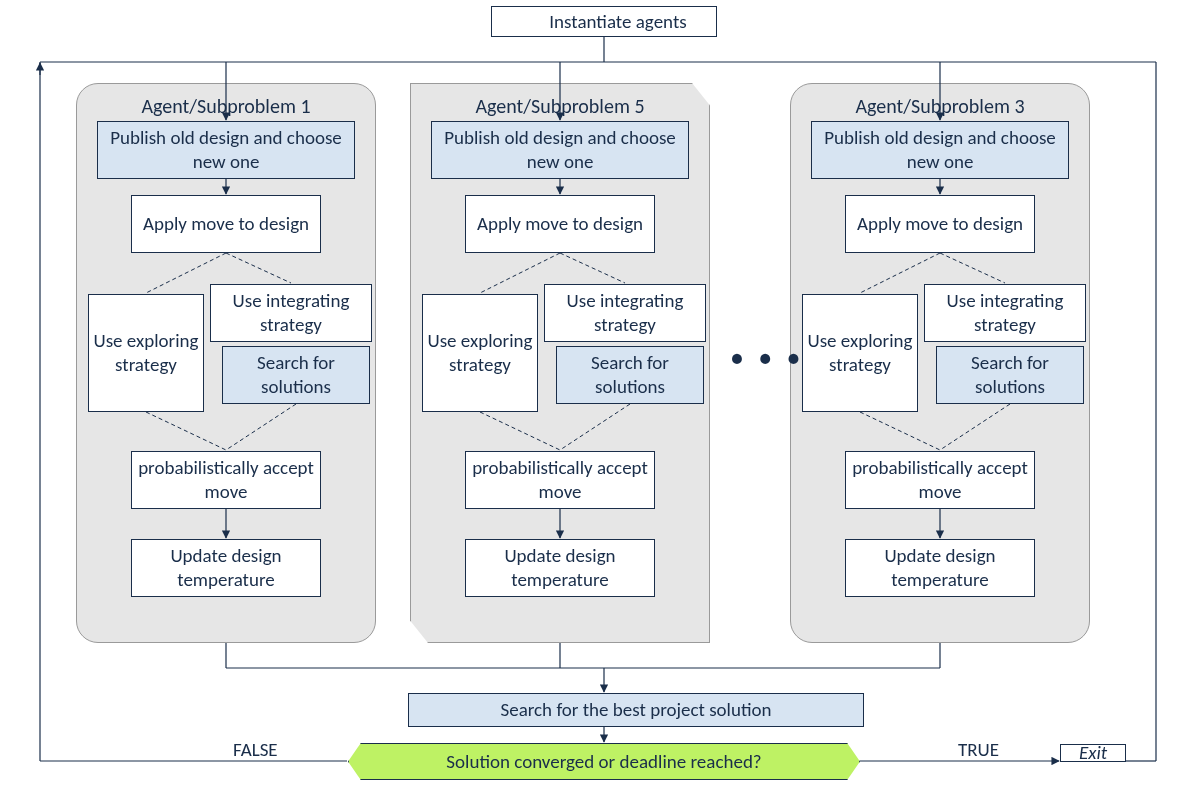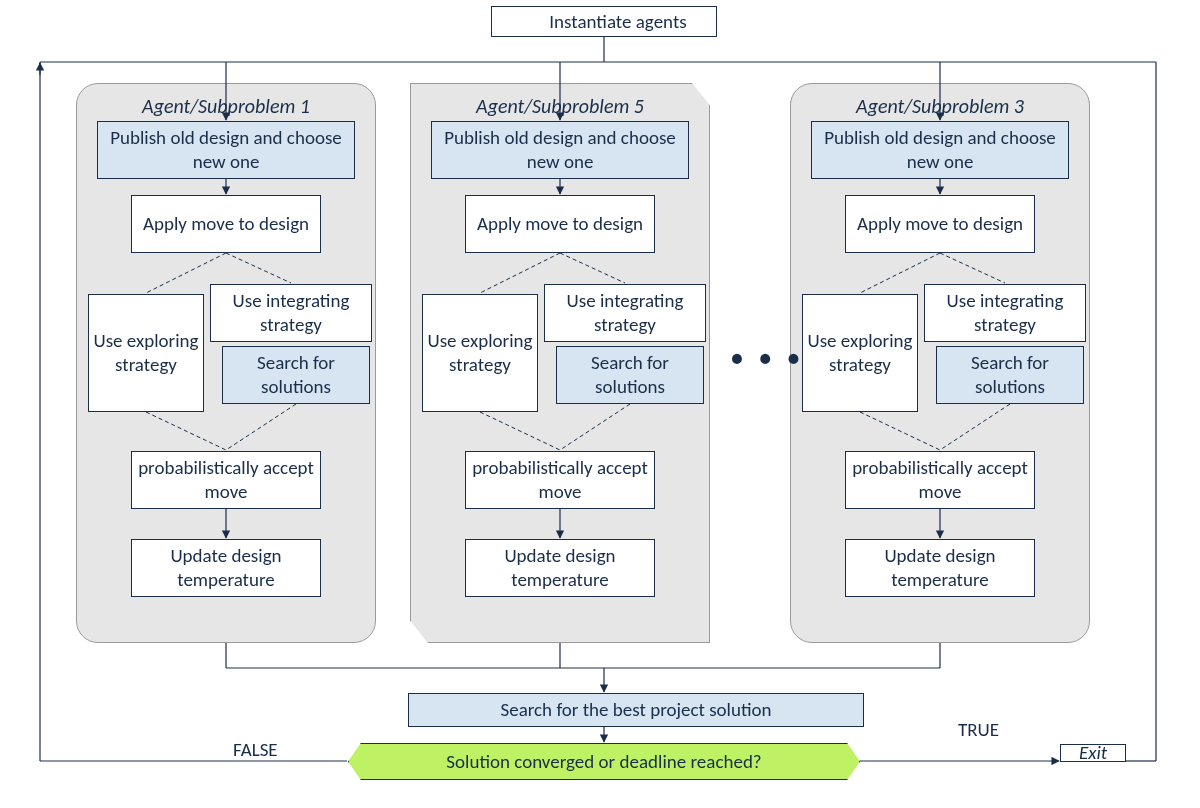--- a/index.html
+++ b/index.html
@@ -31,21 +31,20 @@
     border: 1px solid #9a9a9a;
     border-radius: 22px;
   }
   .panel.mid { border-radius: 0; }
   .panel-title {
     position: absolute;
     top: 10px;
     width: 100%;
     text-align: center;
     font-size: 20px;
-    font-style: italic;
   }
   .hex {
     position: absolute;
     background: #bef264;
     border: 1px solid #1a2e4a;
     clip-path: polygon(2.5% 0, 97.5% 0, 100% 50%, 97.5% 100%, 2.5% 100%, 0 50%);
     display: flex;
     align-items: center;
     justify-content: center;
     text-align: center;
@@ -157,21 +156,21 @@
     <span>Search for the best project solution</span>
   </div>
 <div class="hex" style="left:348px; top:743px; width:512px; height:37px;">
     <span>Solution converged or deadline reached?</span>
   </div>
 <div class="box" style="left:1060px; top:744px; width:66px; height:18px;font-style:italic;">
     <span>Exit</span>
   </div>
 
 <div class="label" style="left:216px; top:738px;margin-left:17px;">FALSE</div>
-<div class="label" style="left:958px; top:718px;">TRUE</div>
+<div class="label" style="left:958px; top:738px;">TRUE</div>
 
 <svg class="overlay">
   <defs>
     <marker id="arrow" viewBox="0 0 10 10" refX="9" refY="5" markerWidth="7" markerHeight="7" orient="auto-start-reverse">
       <path d="M 0 0 L 10 5 L 0 10 z" fill="#1a2e4a"></path>
     </marker>
   </defs>
 
   <line x1="604" y1="37" x2="604" y2="62" stroke="#1a2e4a" stroke-width="1.2"></line>
 

